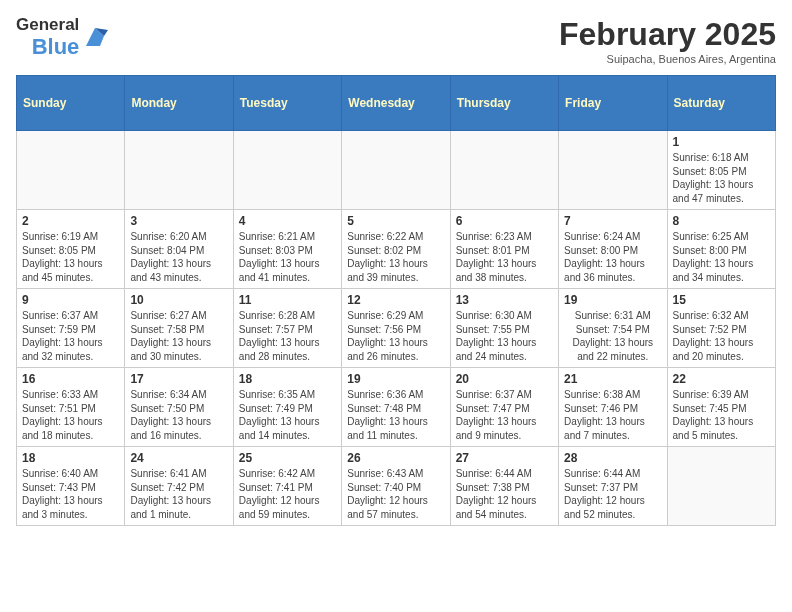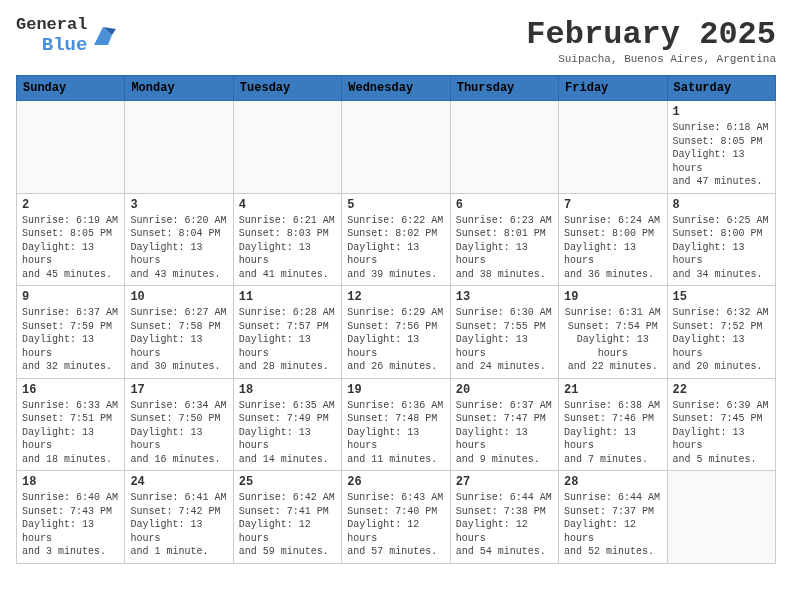--- a/index.html
+++ b/index.html
@@ -9,21 +9,20 @@
       width: 792px;
       height: 612px;
       overflow: hidden;
     }
     .page {
       width: 792px;
       height: 444px;
       padding: 16px;
       display: flex;
       flex-direction: column;
-      font-family: Liberation Mono, monospace;
     }
     .header {
       display: flex;
       justify-content: space-between;
       align-items: flex-start;
       margin-bottom: 10px;
     }
     .logo {
       display: flex;
       align-items: center;
@@ -42,23 +41,23 @@
     }
     .calendar {
       flex: 1;
       border: 1px solid #ccc;
       border-collapse: collapse;
       width: 100%;
       table-layout: fixed;
     }
     .calendar th {
       background-color: #3a7abf;
-      color: #000000;
+      color: #fef9c3;
       text-align: left;
-      padding: 5px 6px;
+      padding: 20px 6px;
       font-size: 12px;
       font-weight: bold;
       border: 1px solid #2e6aad;
     }
     .calendar td {
       vertical-align: top;
       padding: 4px 5px;
       border: 1px solid #ccc;
       font-size: 9.5px;
       color: #333;
@@ -81,21 +80,21 @@
   </style>
 </head>
 <body>
 
 <div class="page">
   <div class="header">
     <div class="logo">
       <div style="display:flex;align-items:center;">
         <div style="display:flex;flex-direction:column;align-items:flex-end;">
           <span style="font-size:17px;font-weight:bold;color:#333;line-height:1.1;">General</span>
-          <span style="font-size:19px;font-weight:bold;color:#4a90d9;line-height:1.1;">Blue</span>
+          <span style="font-size:22px;font-weight:bold;color:#4a90d9;line-height:1.1;">Blue</span>
         </div>
         <svg width="26" height="26" viewBox="0 0 26 26" style="margin-left:3px;">
           <polygon points="4,22 13,4 22,12 18,22" fill="#4a90d9"></polygon>
           <polygon points="13,4 22,12 26,6" fill="#2a5faa"></polygon>
         </svg>
       </div>
     </div>
     <div class="title-section">
       <div class="month-title">February 2025</div>
       <div class="location">Suipacha, Buenos Aires, Argentina</div>

